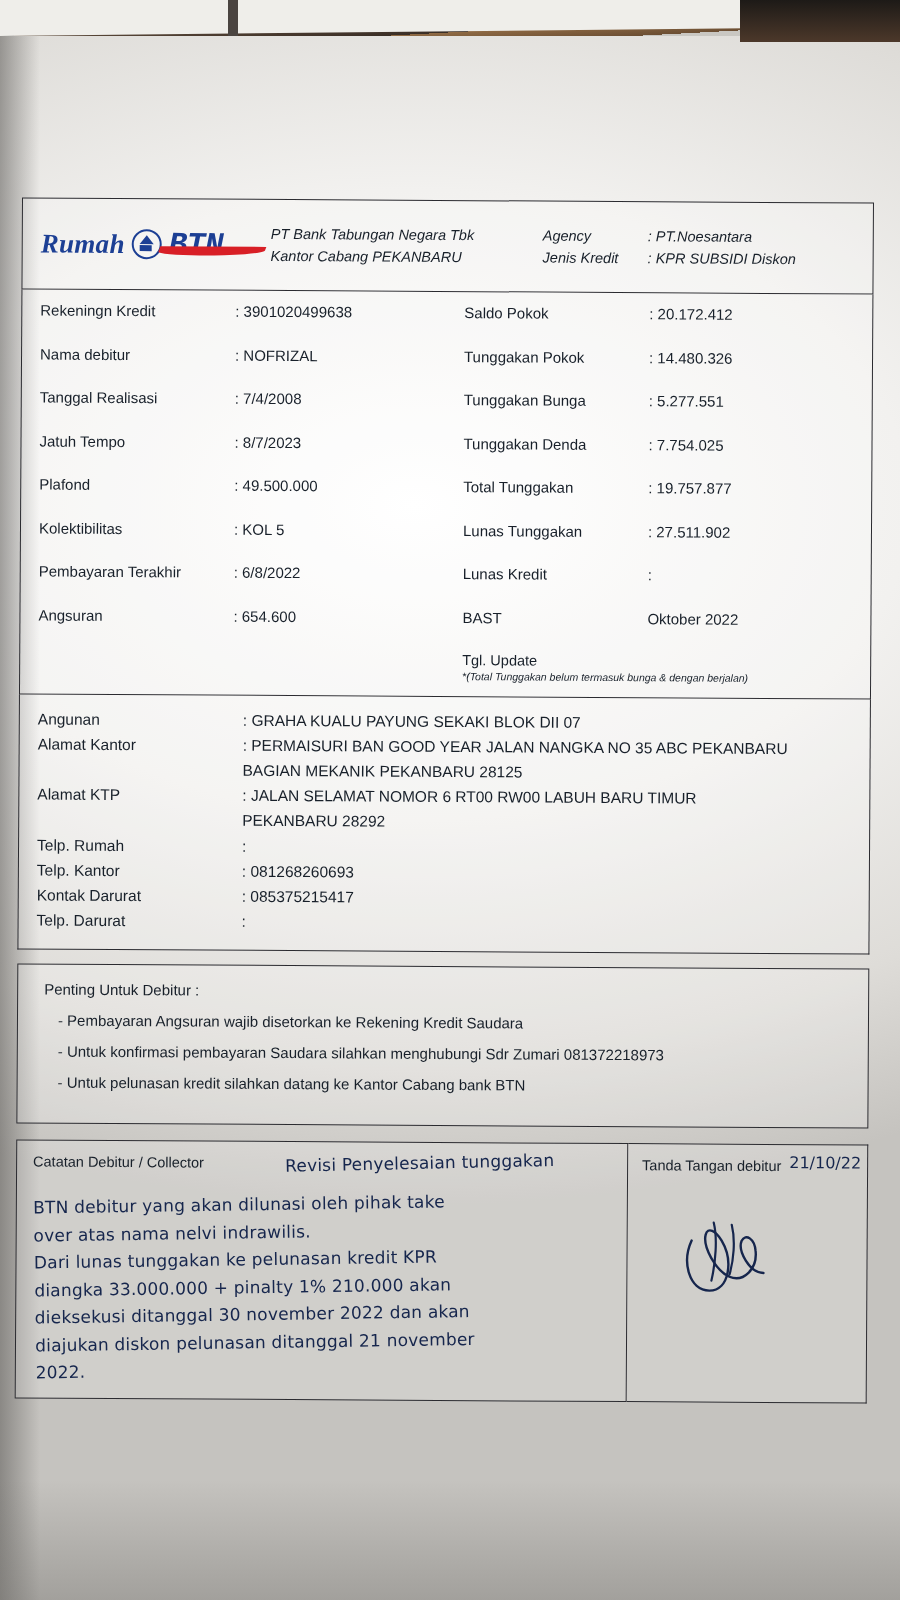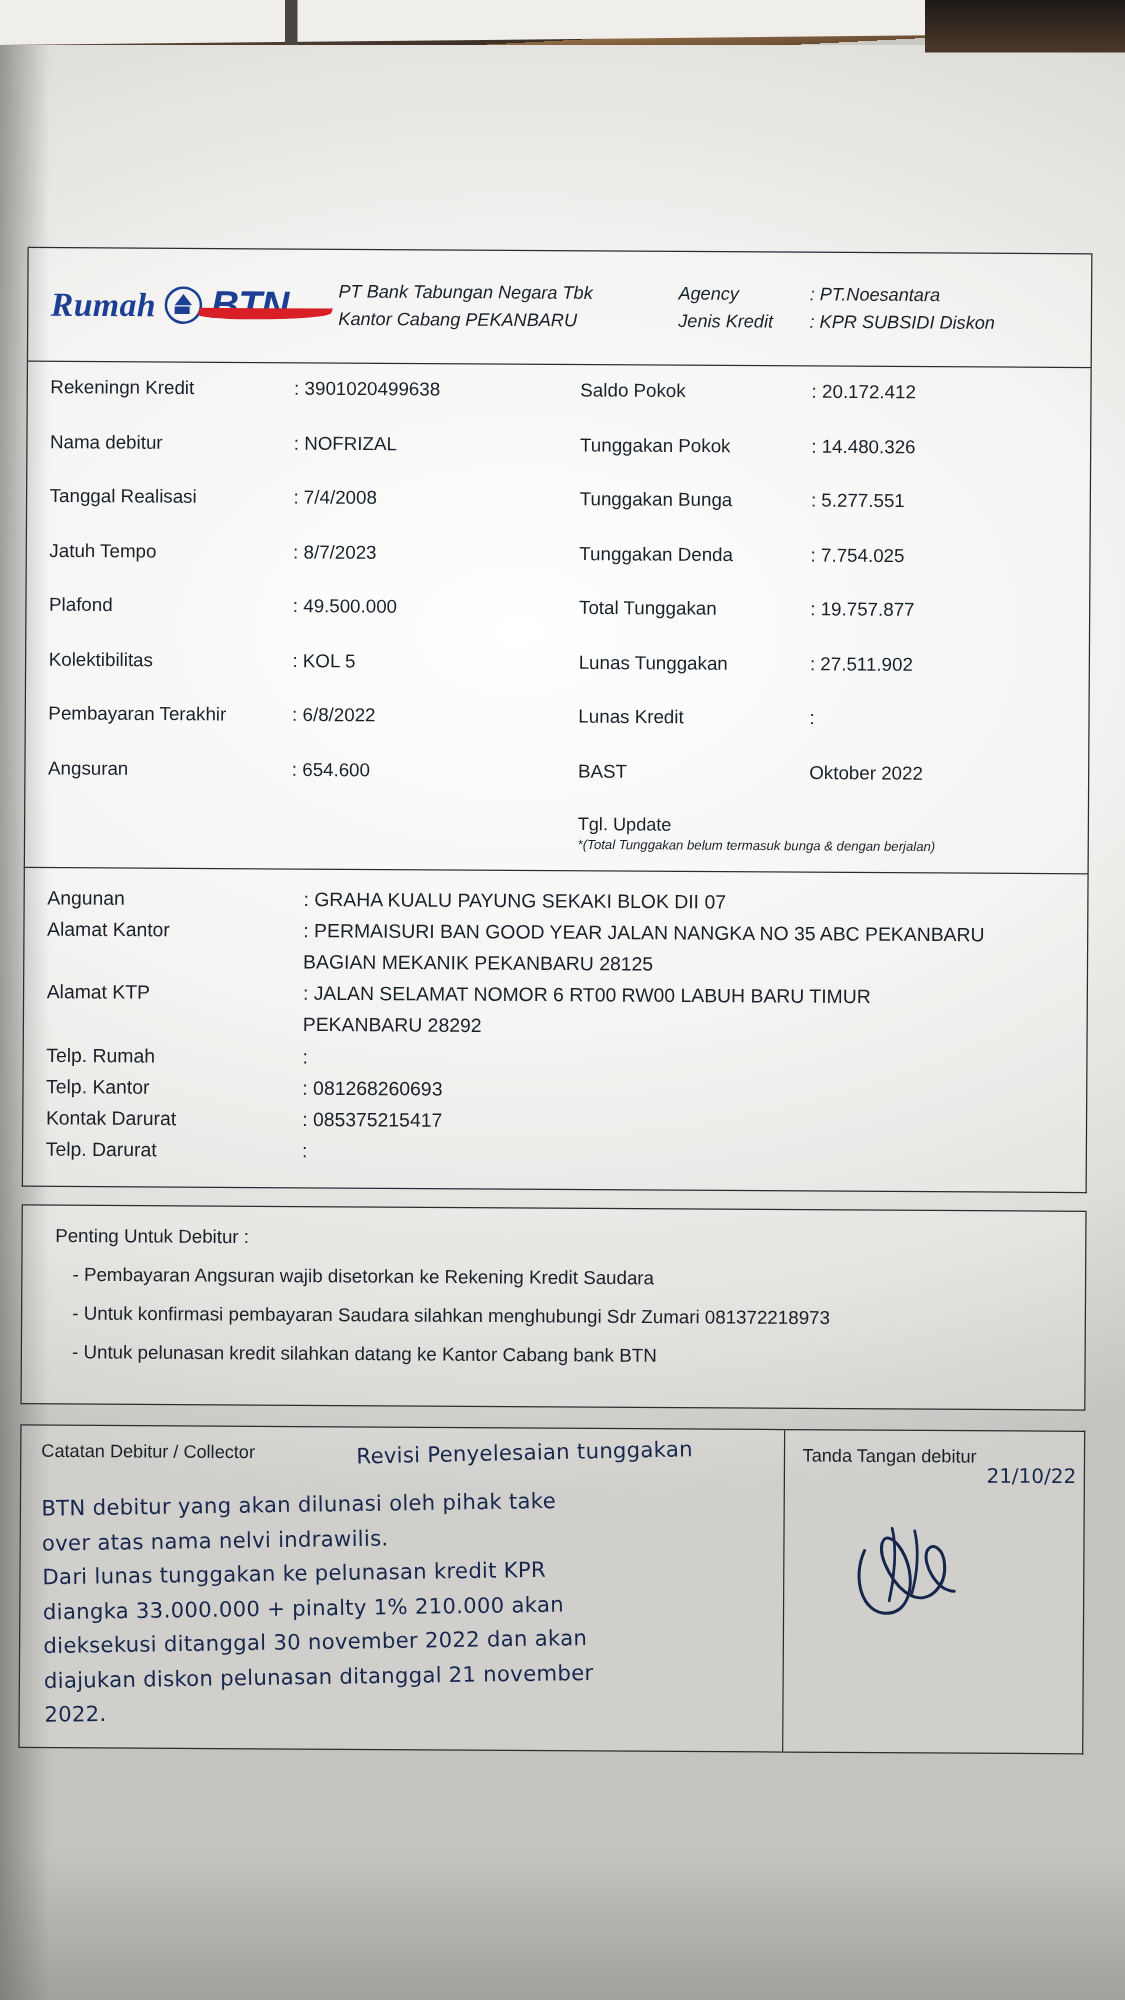--- a/index.html
+++ b/index.html
@@ -116,21 +116,21 @@
     border-bottom: 9px solid #1c3f94;
   }
   .logo-mark::after {
     content: "";
     position: absolute;
     left: 6px; top: 14px;
     width: 12px; height: 6px;
     background: #1c3f94;
   }
   .logo-btn {
-    font-family: Liberation Sans, sans-serif;
+    font-family: Liberation Mono, monospace;
     font-style: italic;
     font-weight: bold;
     font-size: 31px;
     color: #1c3f94;
     letter-spacing: -0.5px;
   }
   #logo-swoosh {
     position: absolute;
     left: 118px; bottom: 7px;
     width: 106px; height: 9px;
@@ -246,21 +246,20 @@
     transform: rotate(-1.2deg);
     transform-origin: left top;
   }
   #collector-hand-body div { white-space: nowrap; }
   #sign-date {
     position: absolute;
     right: 6px; top: 8px;
     font-size: 16px;
     color: #16264d;
     font-family: "DejaVu Sans", sans-serif;
-    margin-top: 18px;
   }
   #signature-glyph {
     position: absolute;
     left: 44px; top: 66px;
     width: 130px; height: 92px;
   }
 </style>
 </head>
 <body>
 

